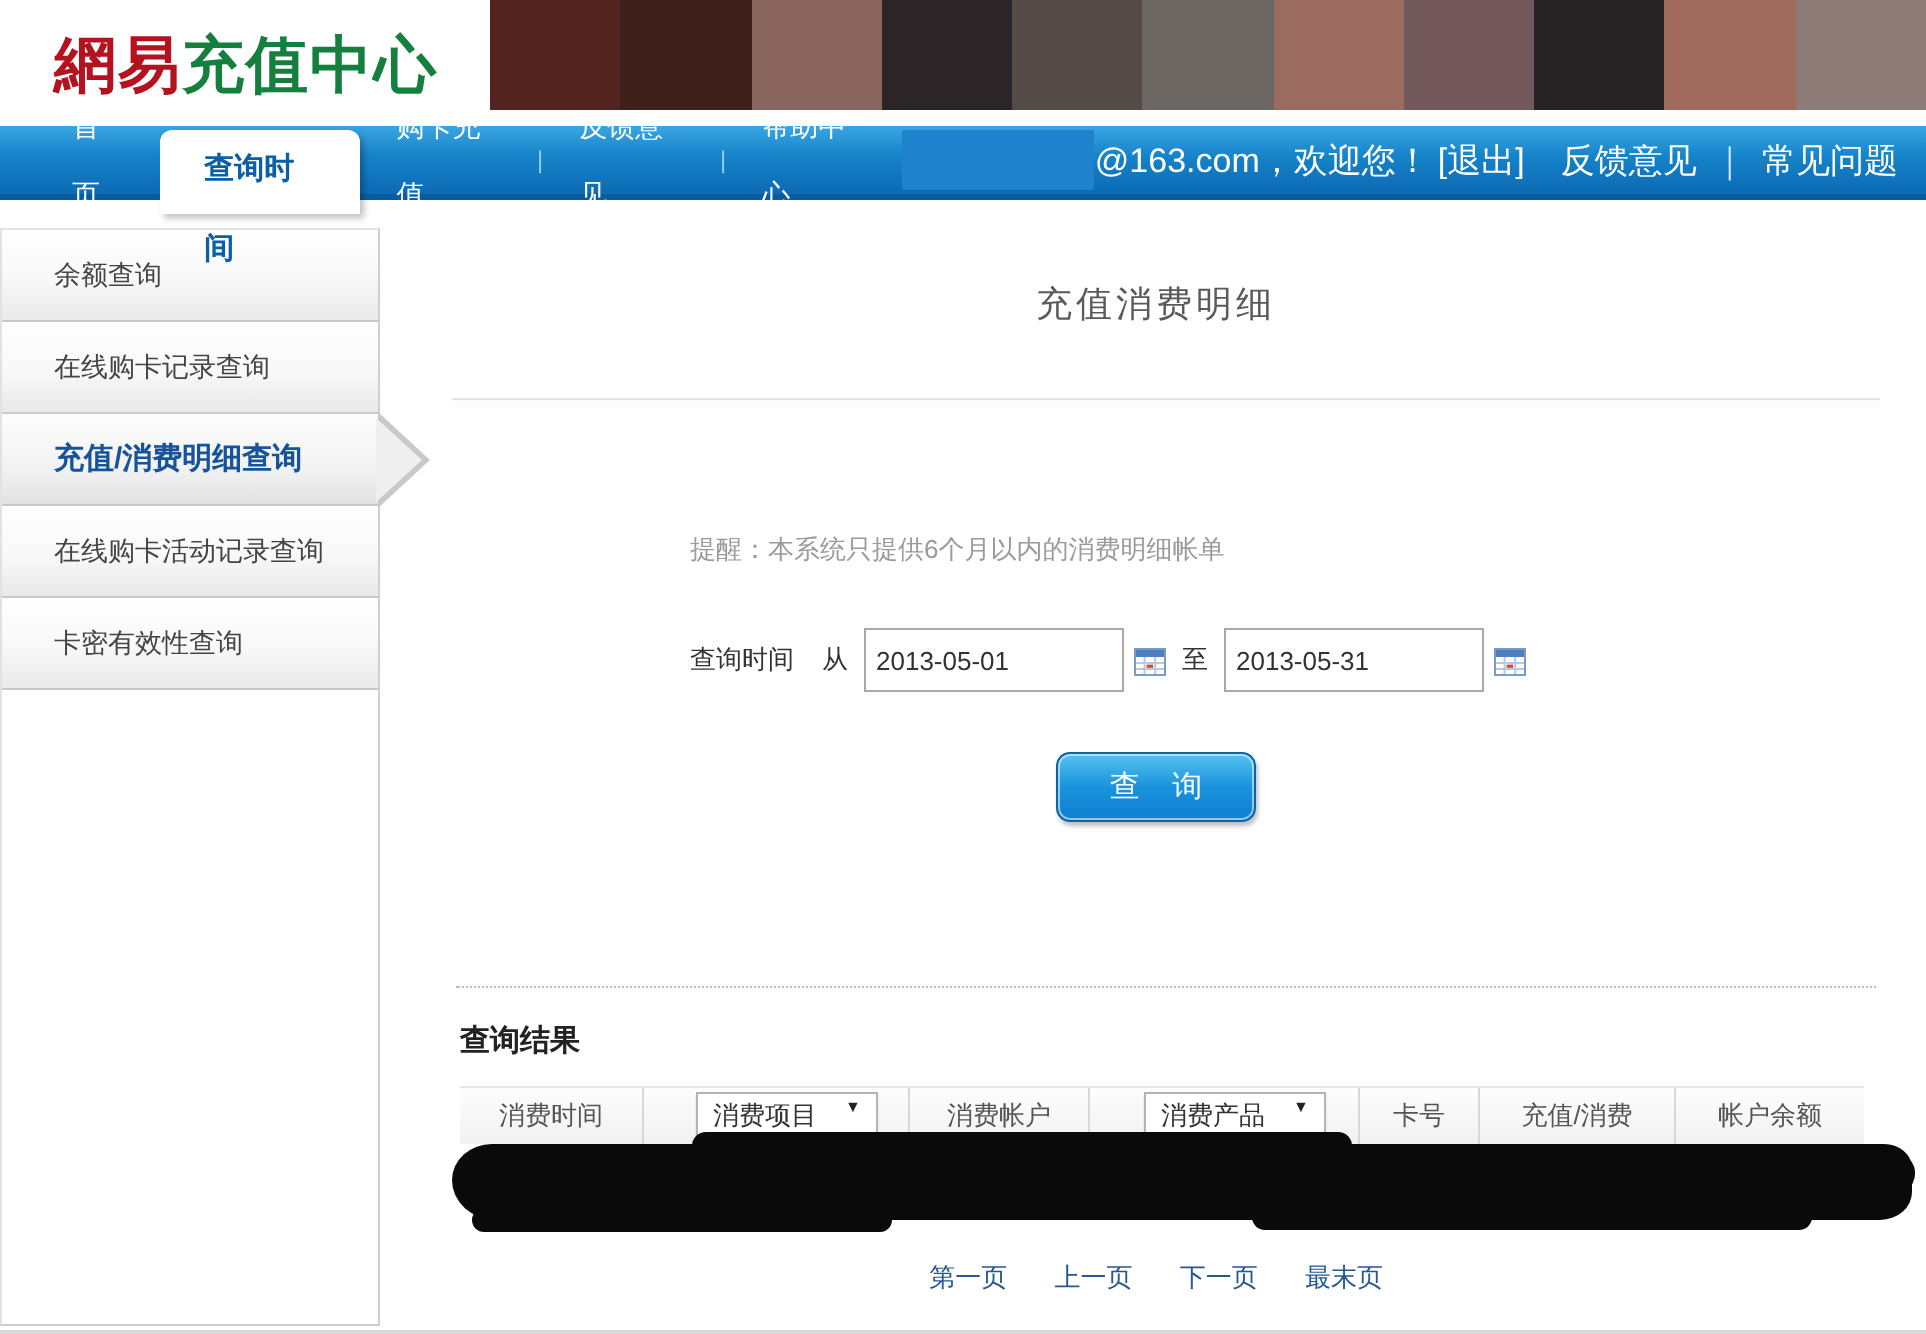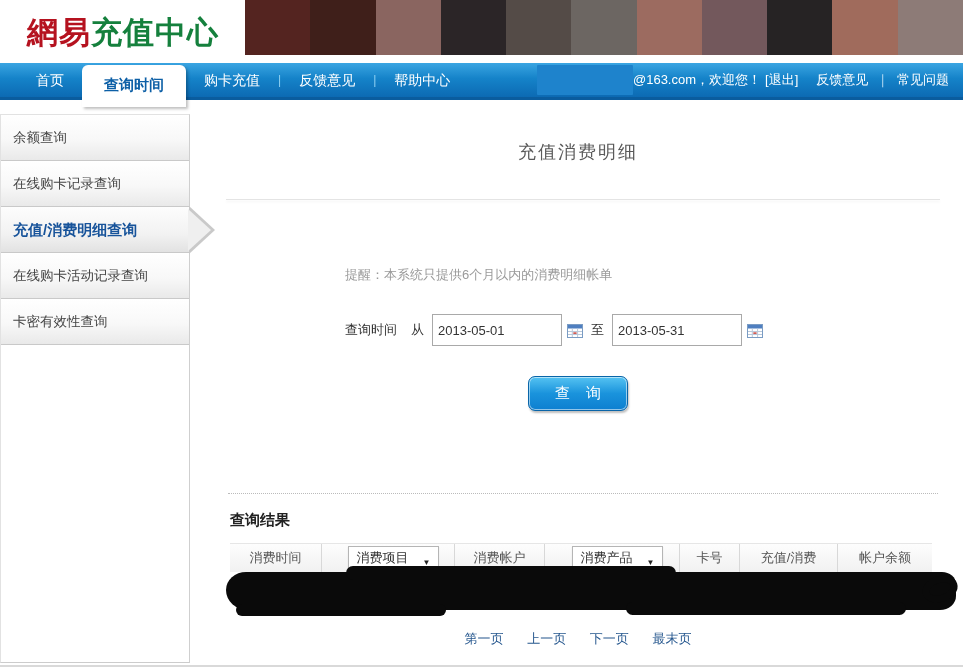--- a/index.html
+++ b/index.html
@@ -16,32 +16,32 @@
 
   
   .navbar { height:37px; background:linear-gradient(180deg,#3aa5e2 0%,#1583c9 45%,#0c6ab3 100%);
             border-bottom:3px solid #0a5c9e; display:flex; align-items:center; padding-left:18px;
             position:relative; z-index:5; color:#fff; }
   .nav-item { font-size:14px; line-height:34px; padding:0 18px; cursor:pointer; }
   .nav-sep { color:#8fd0f2; line-height:34px; font-size:12px; }
   .nav-tab-active { background:#fff; color:#0c5fa6; font-weight:bold; font-size:15px;
                     line-height:40px; height:42px; padding:0 22px; margin-top:2px; margin-bottom:-10px;
                     border-radius:6px 6px 0 0; box-shadow:2px 2px 3px rgba(0,0,0,.25); cursor:pointer; }
-  .nav-right { margin-left:auto; display:flex; align-items:center; font-size:13px; padding-right:10px; height:30px; }
+  .nav-right { margin-left:auto; display:flex; align-items:center; font-size:17px; padding-right:10px; height:30px; }
   .user-redaction { width:96px; height:30px; background:#1e83cc; border-radius:1px; }
   .nav-right span { white-space:nowrap; }
   .nav-right .lnk { cursor:pointer; margin:0 4px; }
   .nav-right .sep2 { color:#cfe9fa; margin:0 4px; }
 
   
   .content { display:flex; height:565px; }
   .sidebar { width:190px; flex-shrink:0; margin-top:14px; height:549px;
              border:1px solid #e2e2e2; border-right:1px solid #cfcfcf; border-bottom:1px solid #ccc;
              background:#fff; }
-  .side-item { height:46px; line-height:46px; padding-left:12px; font-size:13.5px; color:#444;
+  .side-item { height:46px; line-height:46px; padding-left:26px; font-size:13.5px; color:#444;
                background:linear-gradient(180deg,#ffffff 0%,#f8f8f8 55%,#e9e9e9 100%);
                border-bottom:1px solid #c9c9c9; cursor:pointer; position:relative; white-space:nowrap; }
   .side-item.active { font-size:15px; font-weight:bold; color:#17539a; z-index:6;
                background:linear-gradient(180deg,#fdfdfd 0%,#f2f2f2 60%,#e2e2e2 100%); }
   .side-item.active::before { content:""; position:absolute; right:-26px; top:-1px;
                border-top:24px solid transparent; border-bottom:24px solid transparent;
                border-left:26px solid #c9c9c9; }
   .side-item.active::after { content:""; position:absolute; right:-22px; top:2px;
                border-top:21px solid transparent; border-bottom:21px solid transparent;
                border-left:23px solid #efefef; }
@@ -66,21 +66,21 @@
                font-family:"Liberation Sans","DejaVu Sans",sans-serif; }
   .dotted-divider { margin:82px 28px 0 38px; border-top:1px dotted #bbb; }
   .results-heading { margin:17px 0 13px 40px; font-size:15px; font-weight:bold; color:#222; }
 
   .rtable { margin-left:40px; width:702px; display:flex; height:29px; align-items:stretch;
             background:linear-gradient(180deg,#fdfdfd,#f1f1f1); border-top:1px solid #e6e6e6; }
   .rcell { display:flex; align-items:center; justify-content:center; font-size:13px; color:#555;
            border-right:1px solid #d8d8d8; }
   .rcell:last-child { border-right:none; }
   .hdr-select { background:#fff; border:1px solid #b5b5b5; box-shadow:0 1px 1px rgba(0,0,0,.12);
-                padding:2px 8px; font-size:13px; color:#333; display:inline-flex; align-items:flex-end;
+                padding:2px 8px; font-size:13px; color:#333; display:inline-flex; align-items:flex-start;
                 gap:14px; cursor:pointer;margin-left:11px; }
   .hdr-select .caret { font-size:8px; color:#222; }
 
   .redaction-wrap { position:relative; margin-left:36px; width:740px; height:46px; }
   .blob-main { position:absolute; left:0; top:0; width:730px; height:38px; background:#0a0a0a;
                border-radius:20px 14px 16px 22px / 18px 12px 14px 20px; }
   .blob-bump1 { position:absolute; left:120px; top:-6px; width:330px; height:14px; background:#0a0a0a; border-radius:8px; }
   .blob-bump2 { position:absolute; left:400px; top:30px; width:280px; height:13px; background:#0a0a0a; border-radius:7px; }
   .blob-bump3 { position:absolute; left:10px; top:32px; width:210px; height:12px; background:#0a0a0a; border-radius:6px; }
   .blob-curl { position:absolute; right:8px; top:4px; width:36px; height:26px; border:7px solid #0a0a0a;

